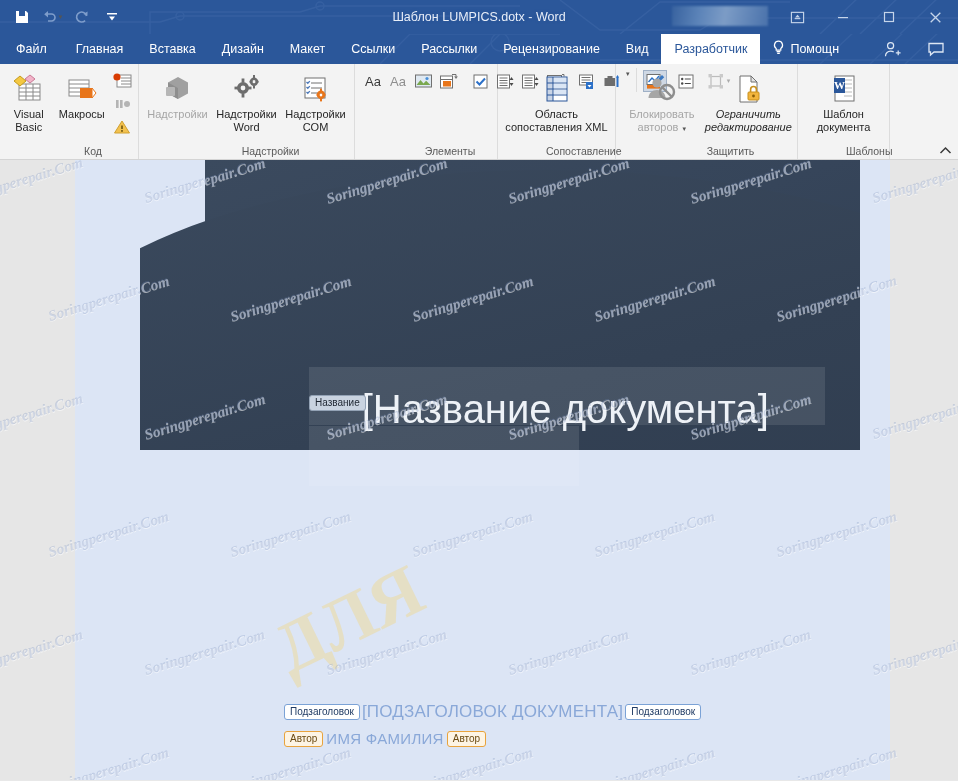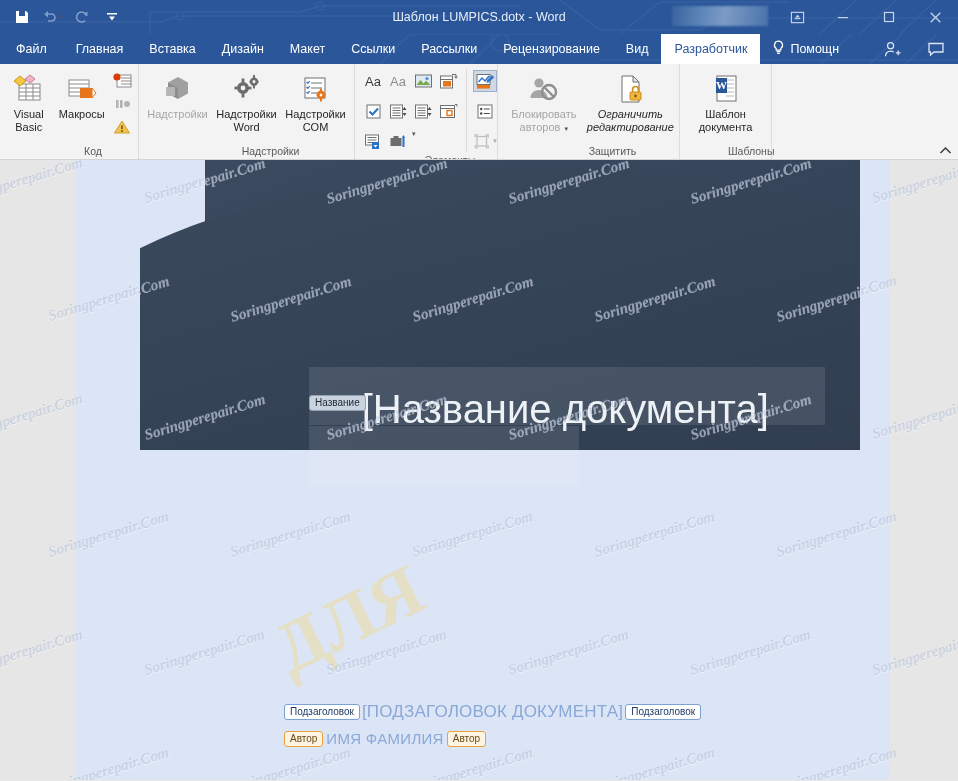--- a/index.html
+++ b/index.html
@@ -108,21 +108,21 @@
     padding: 3px 1px 0 1px;
     font-size: 11px; color: #262626; text-align: center; line-height: 12px;
   }
   .bigbtn.wide { width: 72px; }
   .bigbtn.dim { color: #a6a6a6; }
   .bigbtn .gl { height: 36px; display: flex; align-items: center; justify-content: center; }
   .bigbtn .cap { padding-top: 1px; }
   .minicol { display: flex; flex-direction: column; align-items: center; gap: 3px; padding-top: 3px; }
   .minibtn { width: 24px; height: 20px; display: flex; align-items: center; justify-content: center; }
 
-  .ctrlgrid { display: flex; flex-direction: column; gap: 8px; padding-top: 2px; text-align: center; }
+  .ctrlgrid { display: flex; flex-direction: row; gap: 8px; padding-top: 2px; text-align: center; }
   .ctrlrow { display: flex; gap: 1px; }
   .ci {
     width: 24px; height: 22px;
     display: flex; align-items: center; justify-content: center;
   }
   .ci.sel { background: #cfd8e4; border: 1px solid #9fb0c6; }
   .ci.dim { opacity: .45; }
   .caret { font-size: 7px; color: #555; margin-left: 1px; }
 
   .collapse {
@@ -590,20 +590,41 @@
                 <rect x="12.6" y="12.1" width="3.4" height="3.4"></rect>
               </g>
             </svg>
           <span class="caret">▾</span>
         </div>
       </div>
     </div>
     <div class="rg-label">Элементы управления</div>
   </div>
 
+  <div class="rgroup" style="width:118px;">
+    <div class="rg-body" style="justify-content:center;">
+      <div class="bigbtn" style="width:110px;">
+        <span class="gl">
+          <svg width="32" height="32" viewBox="0 0 32 32">
+            <rect x="6" y="4" width="20" height="24" fill="#fff" stroke="#2b579a"></rect>
+            <rect x="6" y="4" width="6" height="24" fill="#2b579a" opacity=".25"></rect>
+            <g stroke="#2b579a">
+                <path d="M12 4v24M6 10h20M6 16h20M6 22h20"></path>
+              </g>
+            <rect x="13" y="5" width="12" height="4" fill="#dbe6f5"></rect>
+            <rect x="13" y="11" width="12" height="4" fill="#dbe6f5"></rect>
+            <rect x="13" y="17" width="12" height="4" fill="#dbe6f5"></rect>
+          </svg>
+        </span>
+        <span class="cap">Область</span>
+        <span class="cap">сопоставления XML</span>
+      </div>
+    </div>
+    <div class="rg-label">Сопоставление</div>
+  </div>
 
   <div class="rgroup" style="width:182px;">
     <div class="rg-body" style="justify-content:center;">
       <div class="bigbtn dim wide" style="width:86px;">
         <span class="gl">
           <svg width="34" height="30" viewBox="0 0 34 30">
               <circle cx="12" cy="9" r="4.6" fill="#a6a6a6"></circle>
               <path d="M3.5 24c0-4.8 3.8-8 8.5-8s8.5 3.2 8.5 8z" fill="#a6a6a6"></path>
               <circle cx="22" cy="18" r="7" fill="none" stroke="#8e8e8e" stroke-width="2.4"></circle>
               <path d="M17.5 13.5l9 9" stroke="#8e8e8e" stroke-width="2.4"></path>

